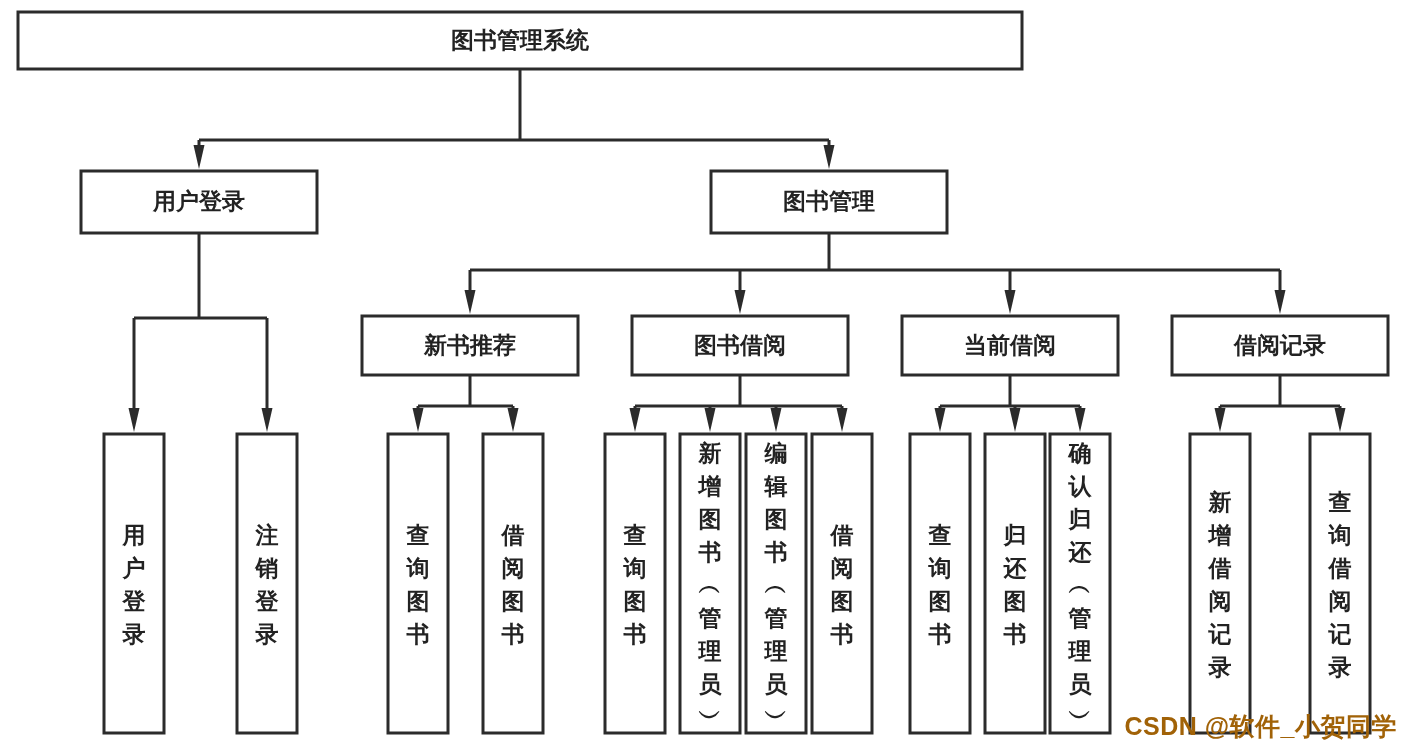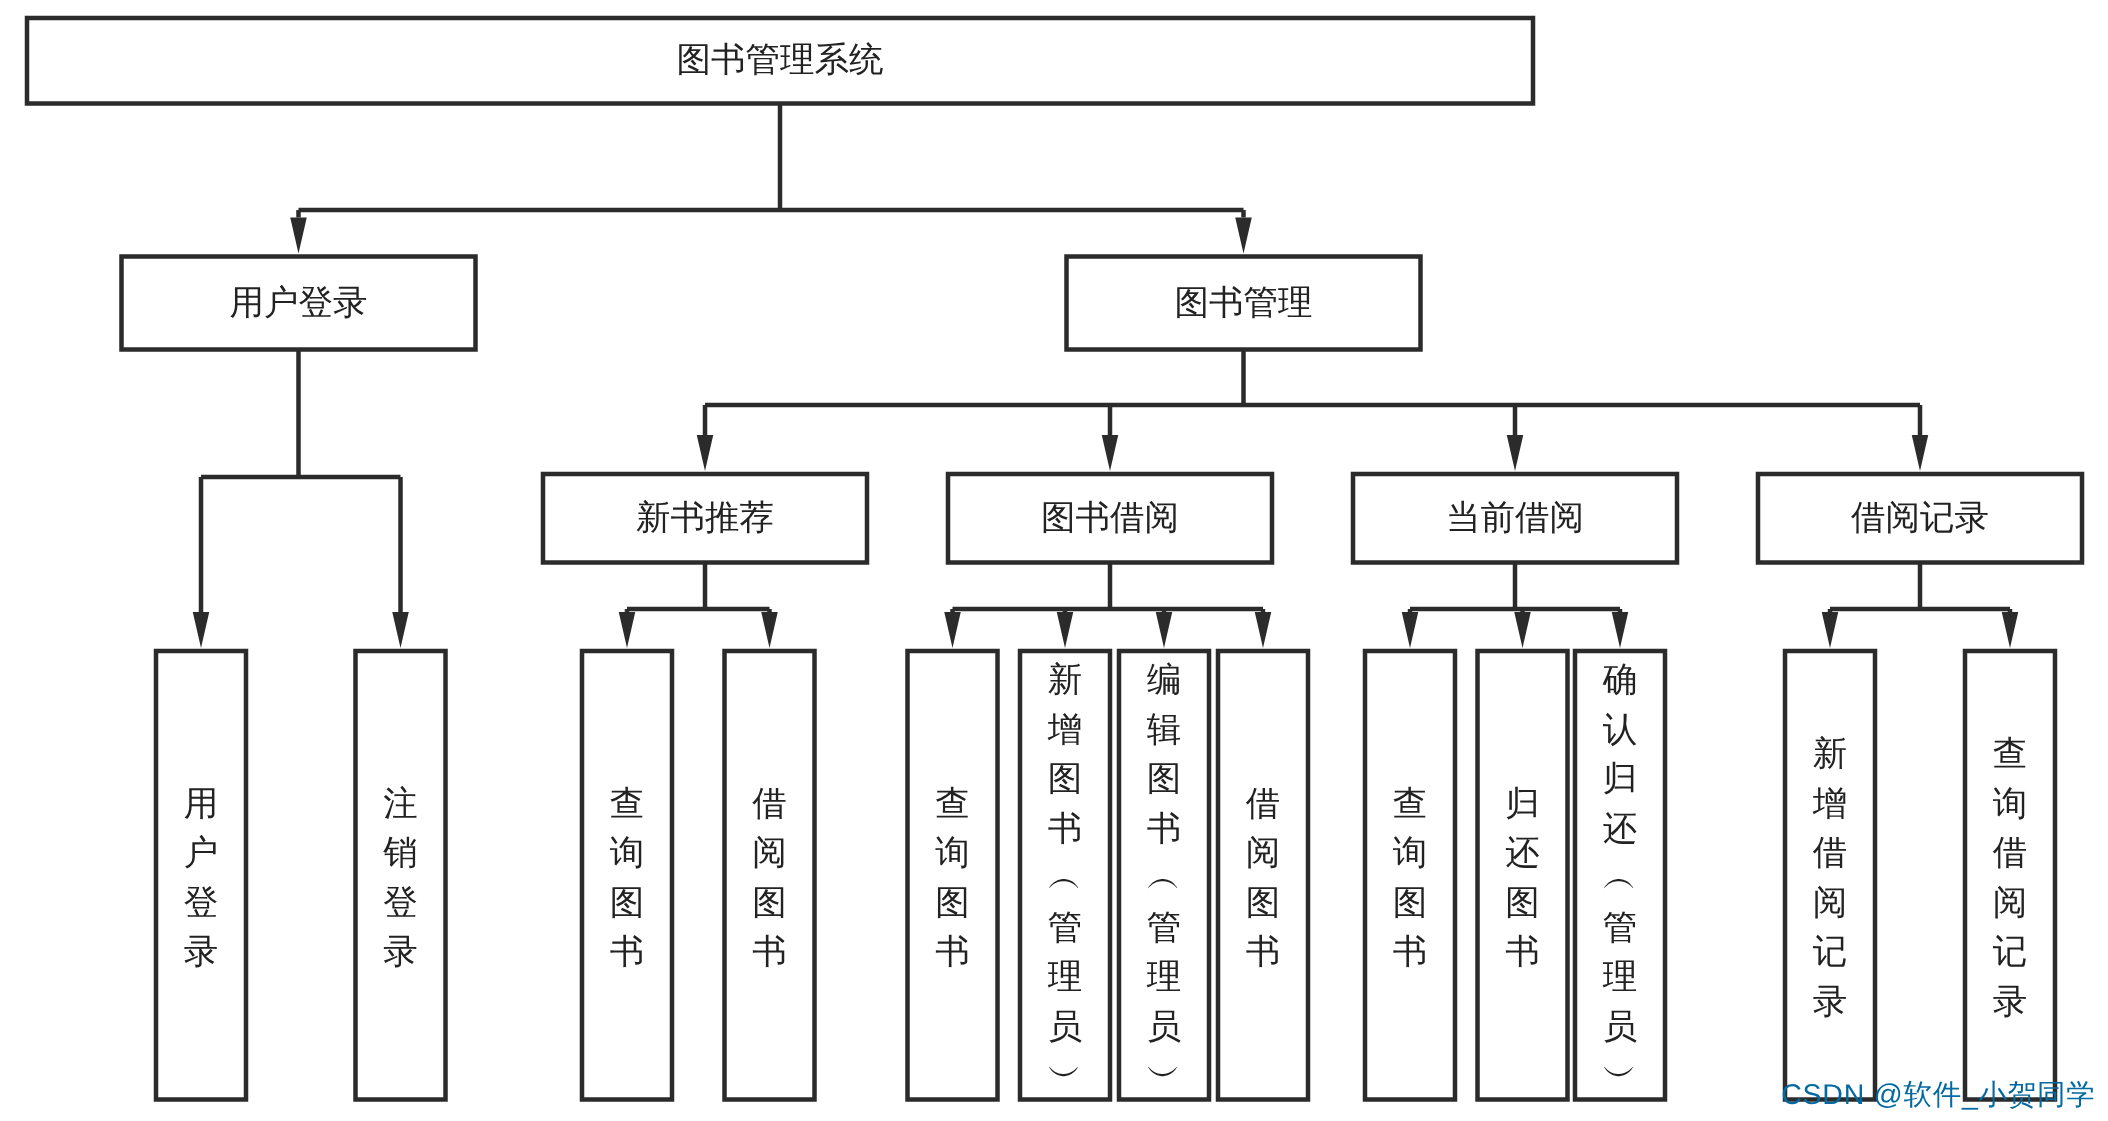--- a/index.html
+++ b/index.html
@@ -13,20 +13,21 @@
     font-family: "Liberation Sans", "DejaVu Sans", sans-serif;
     position: relative;
     overflow: hidden;
   }
   #diagram-root {
     position: absolute;
     left: 0;
     top: 0;
     width: 1405px;
     height: 747px;
+    font-weight: bold;
   }
   svg.diagram {
     display: block;
     width: 1405px;
     height: 747px;
     background: #ffffff;
   }
   .node-box {
     fill: #ffffff;
     stroke: #2b2b2b;
@@ -52,22 +53,22 @@
   }
   .arrow-head {
     fill: #2b2b2b;
     stroke: none;
   }
   .watermark {
     position: absolute;
     right: 8px;
     bottom: 4px;
     font-family: "Liberation Sans", "DejaVu Sans", sans-serif;
-    font-size: 19px;
-    color: #0369a1;
+    font-size: 25px;
+    color: #a16207;
     letter-spacing: 0.5px;
     white-space: nowrap;
     pointer-events: none;
   }
 </style>
 </head>
 <body>
 
 <div id="diagram-root">
   <svg class="diagram" id="diagram-svg" viewBox="0 0 1405 747" xmlns="http://www.w3.org/2000/svg">

